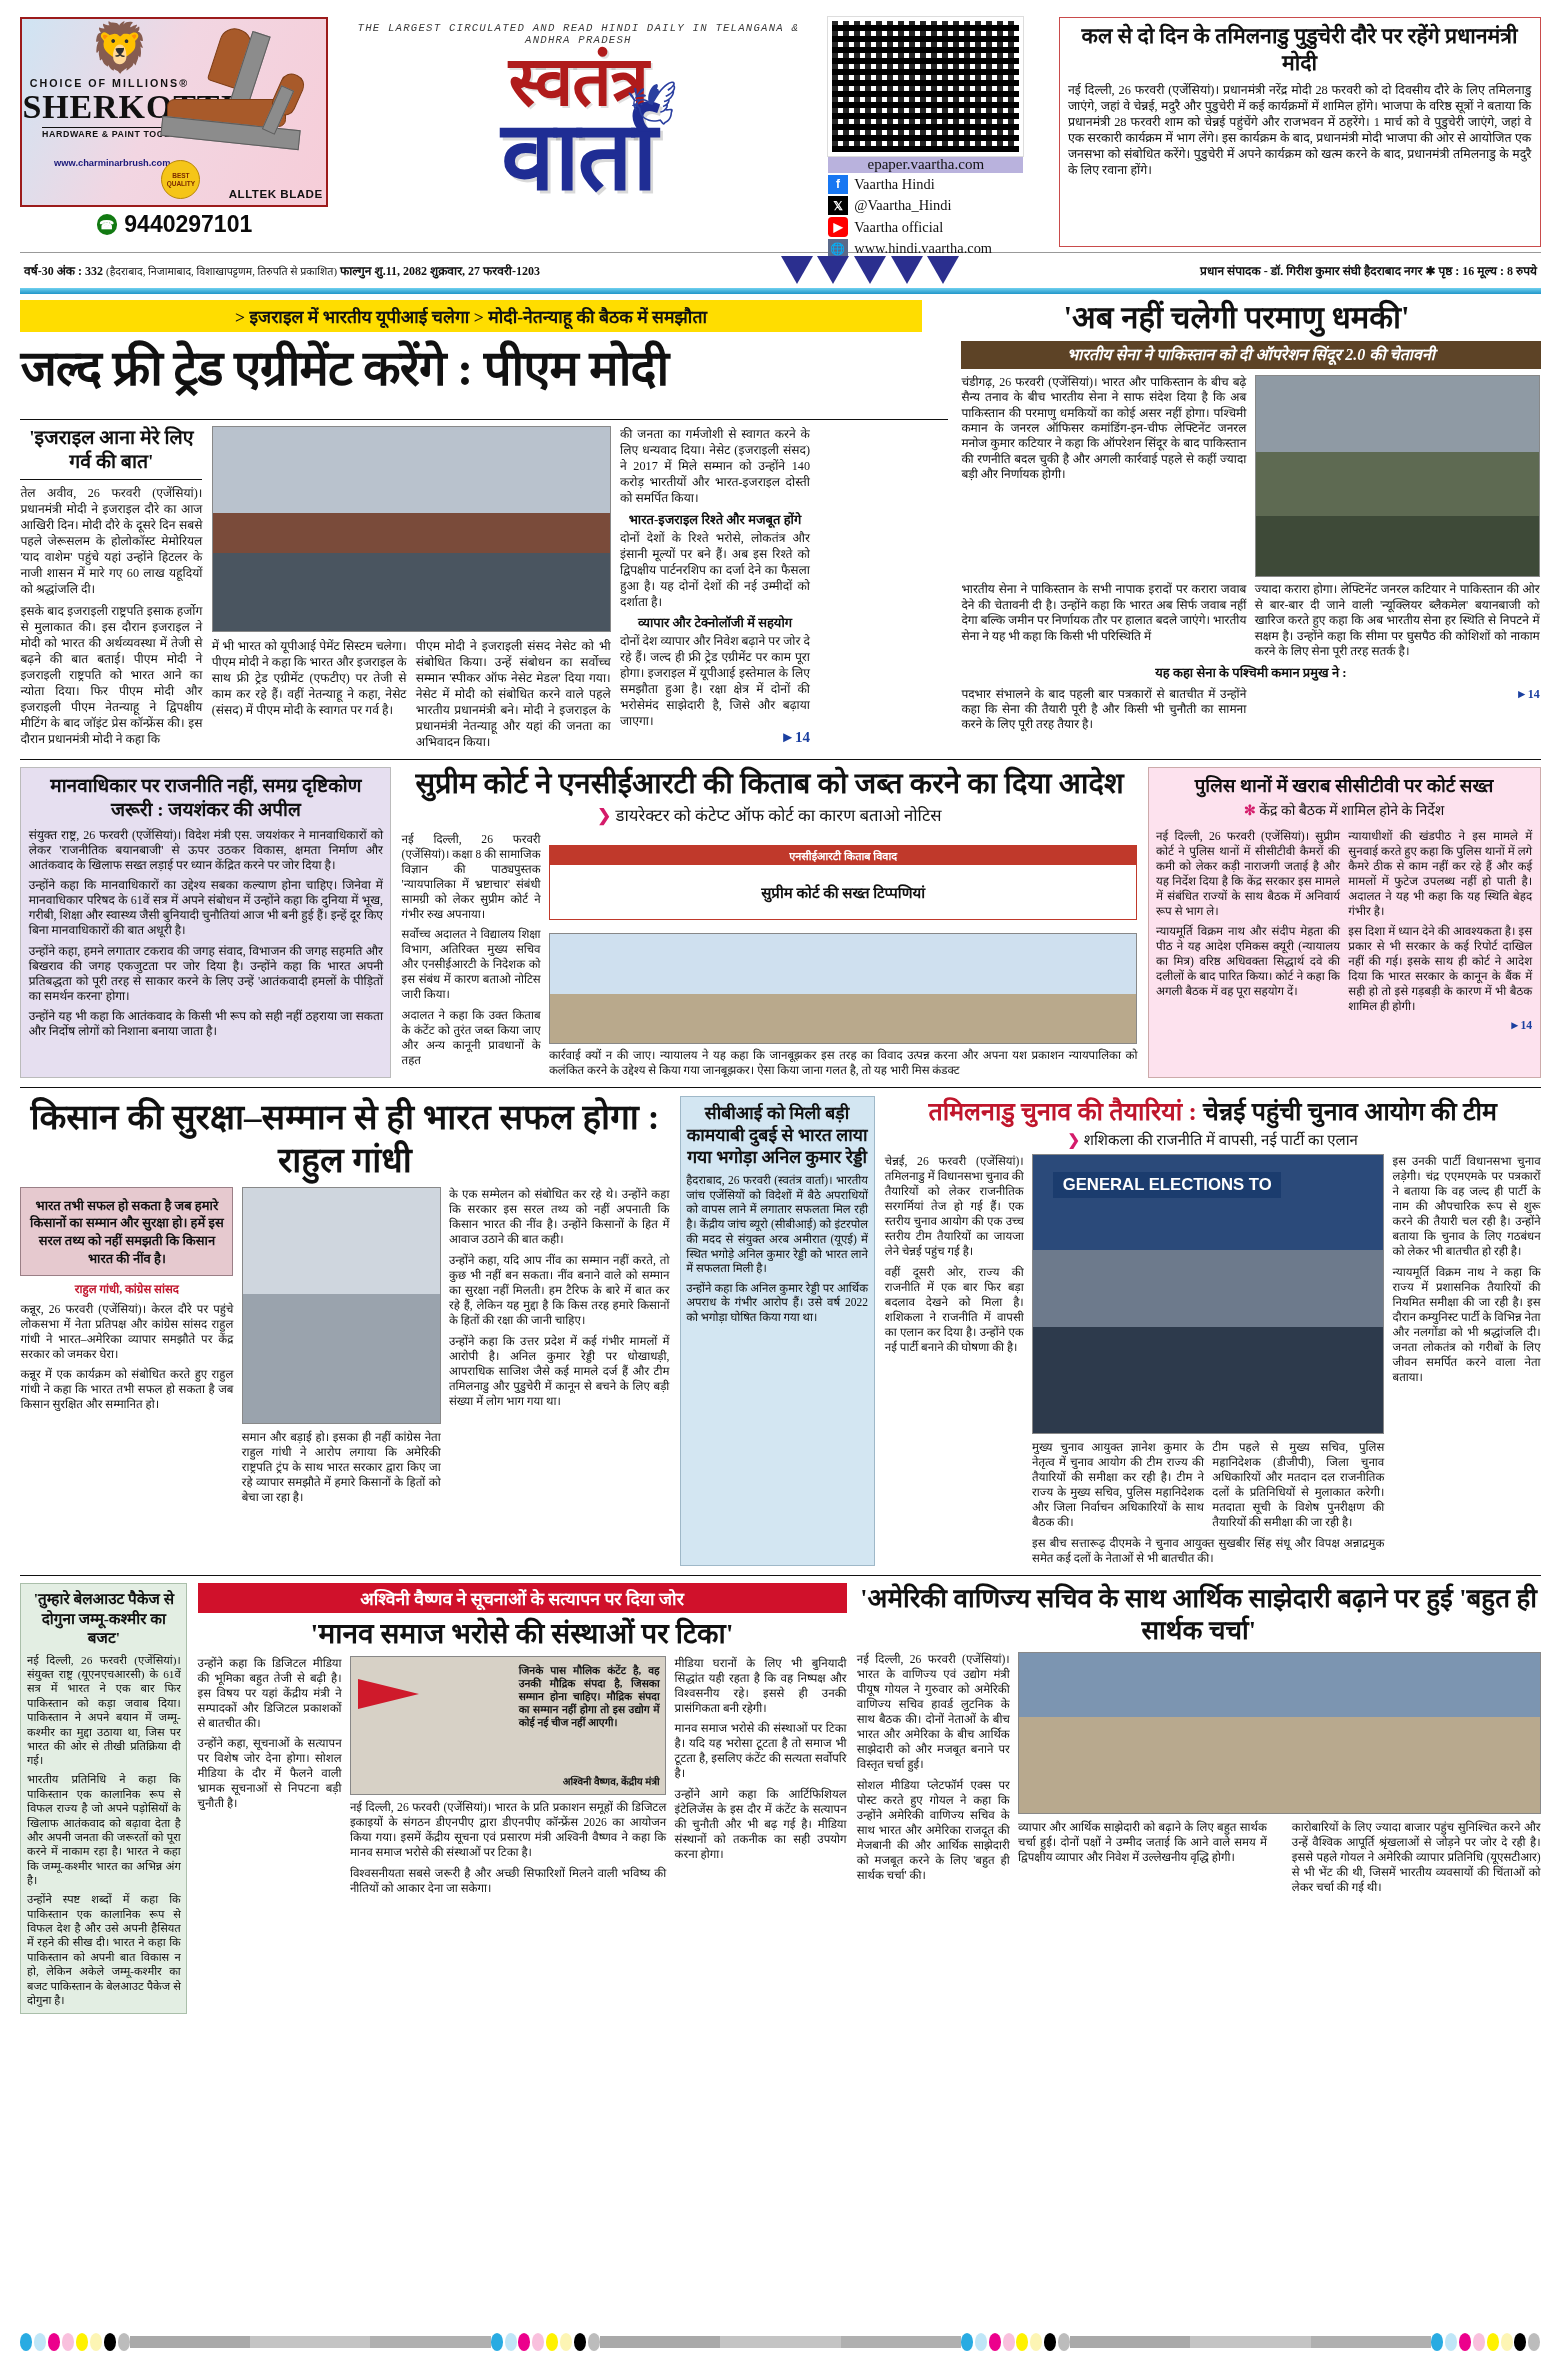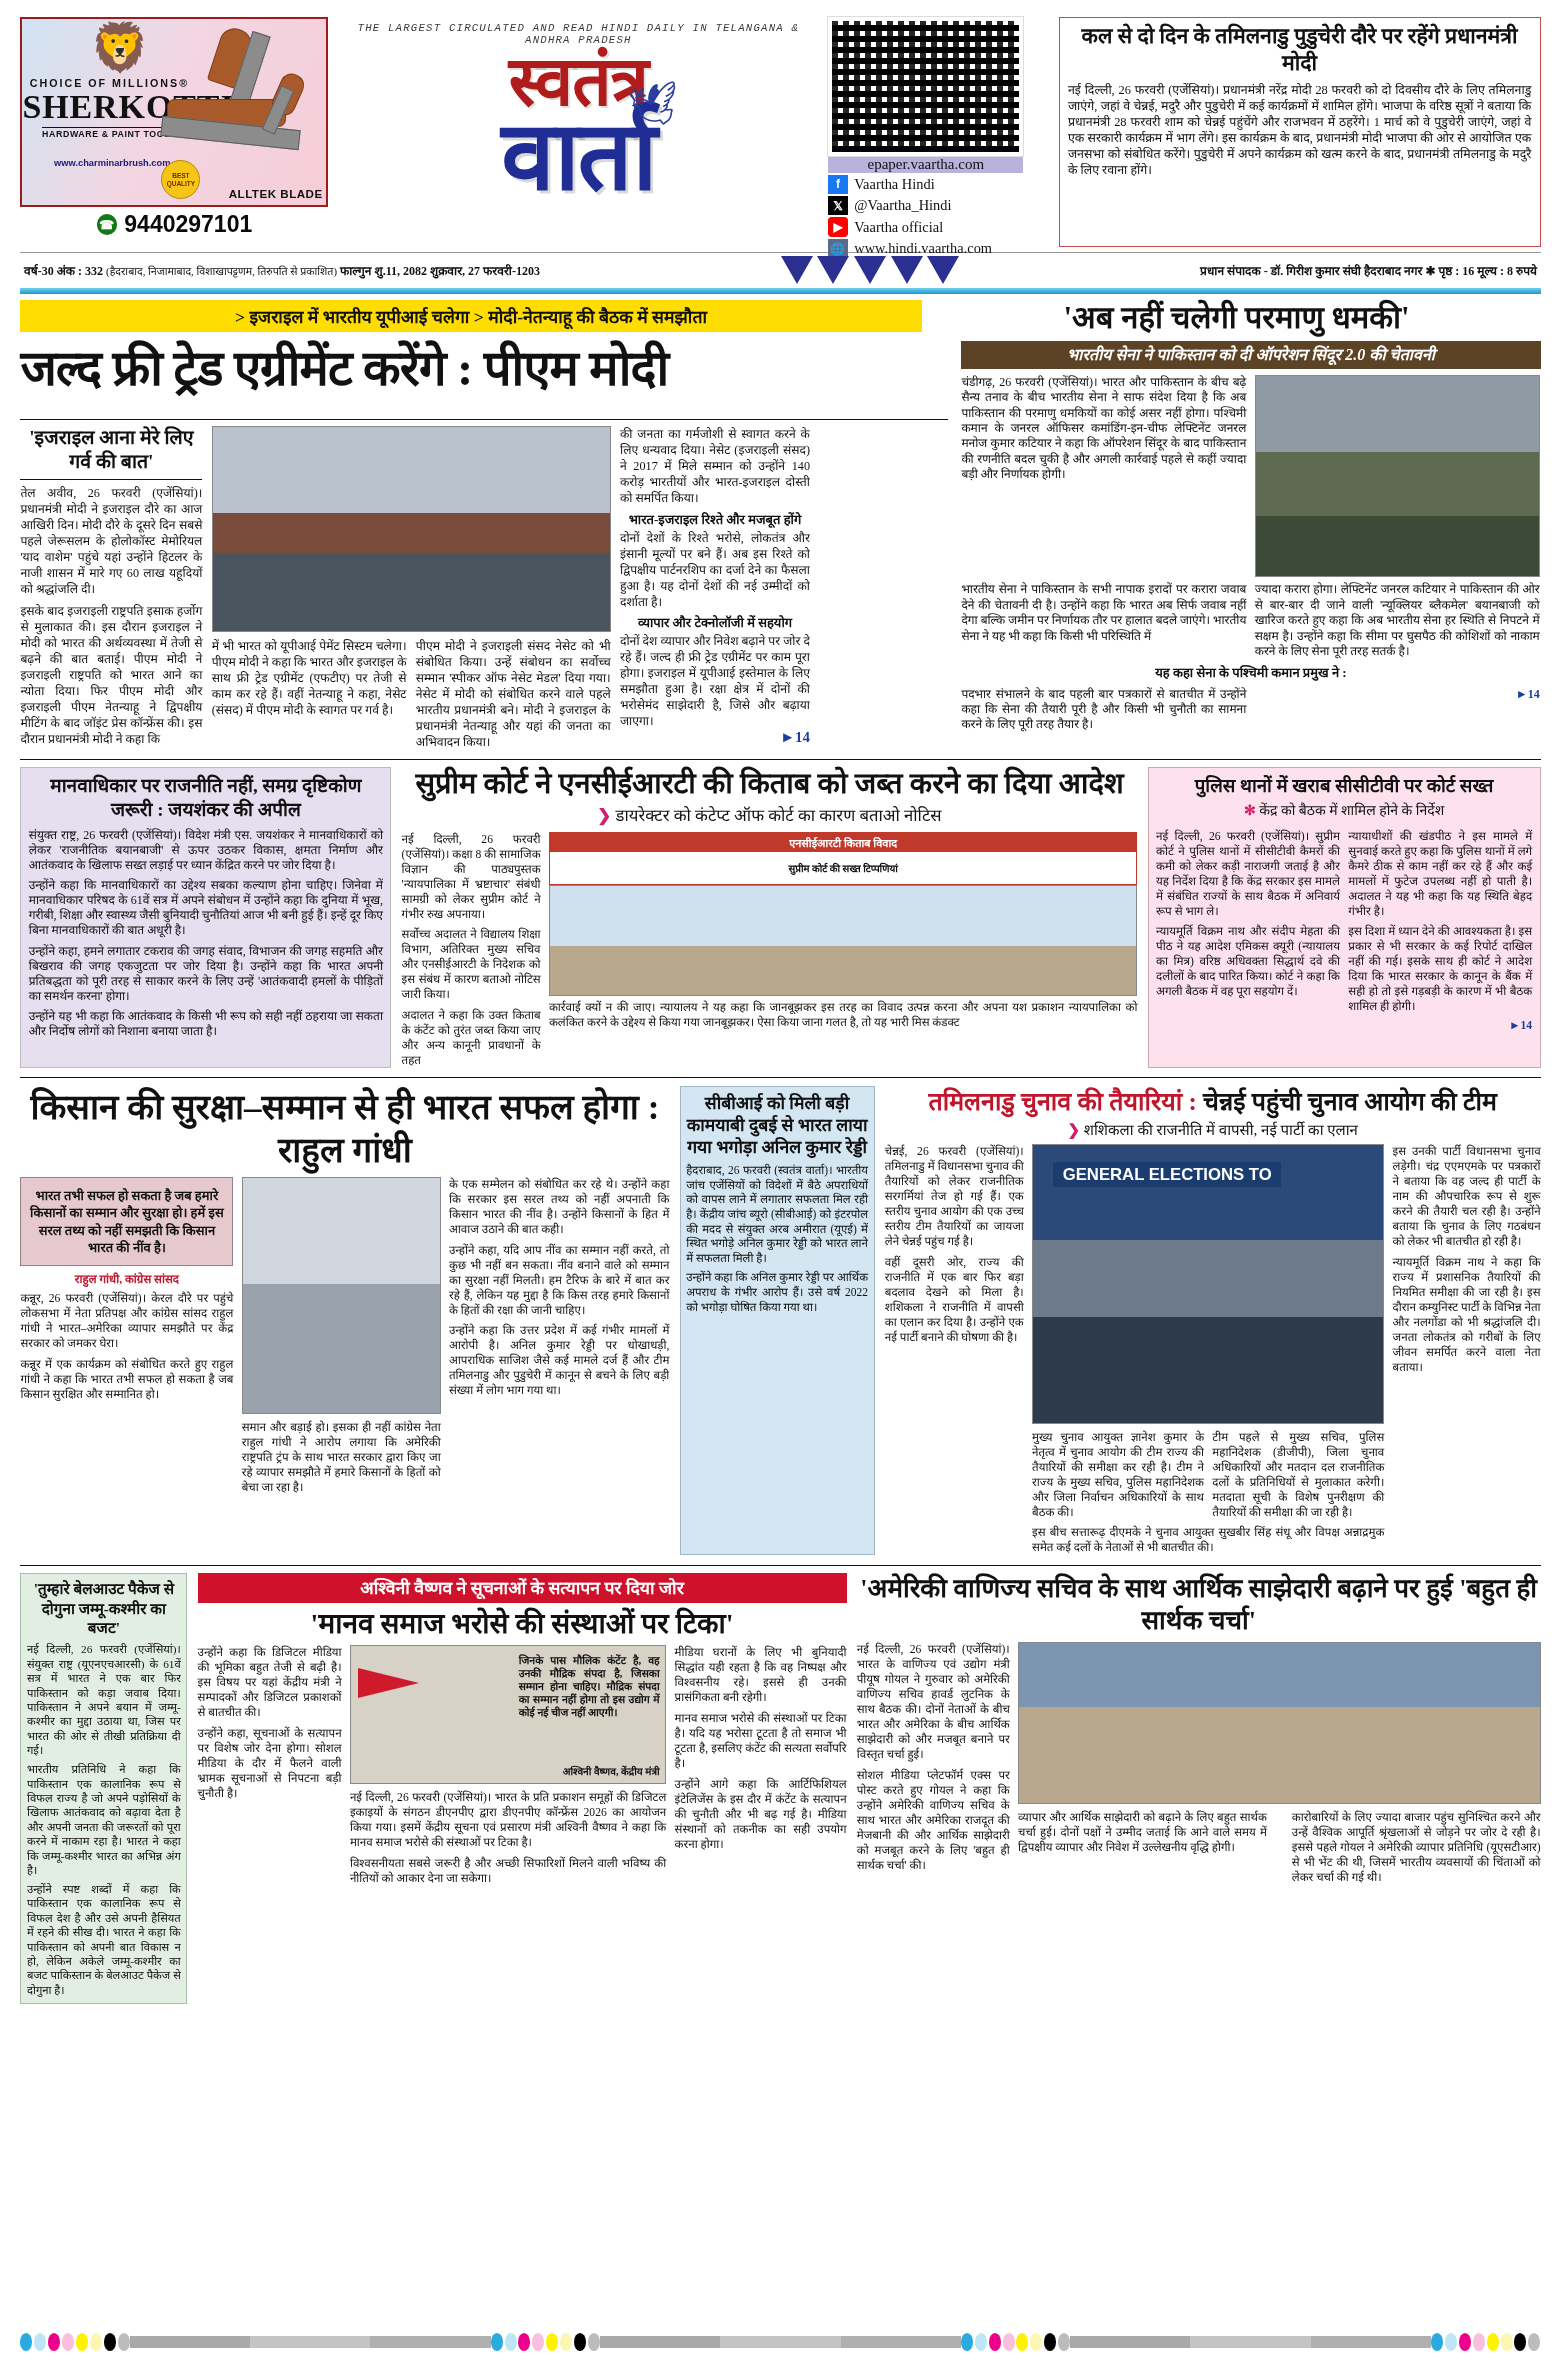--- a/index.html
+++ b/index.html
@@ -111,21 +111,21 @@
   .mv-box { width:371px; background:#e6dff0; border:0.9px solid #bbb; padding:5.6px 7.4px; }
   .mv-box h3 { font-size:19px; line-height:24px; text-align:center; font-weight:700; }
   .mv-box p { font-size:12px; line-height:15px; text-align:justify; margin-top:5.6px;}
   .sc-box { flex:1; }
   .sc-box h2 { font-size:29px; line-height:33px; font-weight:700; text-align:center;}
   .bullet-line { text-align:center; font-size:16.7px; margin-top:2.8px; }
   .bullet-line .chev { color:#d41b6a; font-weight:700;}
   .pink-box { width:393px; background:#fde2ee; border:0.9px solid #caa; padding:5.6px 7.4px;}
   .pink-box h3 { font-size:18.6px; line-height:23px; text-align:center; font-weight:700;}
   .pink-box p { font-size:11.7px; line-height:15px; text-align:justify; margin-top:4.6px;}
-  .inset { border:1.9px solid #c0392b; margin:0 0; }
+  .inset { border:1.9px solid #c0392b; margin:13px 0; }
   .inset .ihead { background:#c0392b; color:#fff; text-align:center; font-size:11px; font-weight:700; padding:1.9px;}
   .inset ul { list-style:none; padding:3.7px 5.6px; font-size:10.8px; line-height:13.5px;}
   .inset li { margin-bottom:2.8px; padding-left:11px; position:relative;}
   .inset li:before { content:"\25B8"; position:absolute; left:0; color:#c0392b;}
 
   
   .sec3 { display:flex; gap:10.2px; margin-top:9.3px; border-top:1.9px solid #111; padding-top:7.4px;}
   .rg-left { width:649px; }
   .rg-left h2 { font-size:35px; line-height:43px; font-weight:700; text-align:center;}
   .quote-card { background:#e6c9cf; border:0.9px solid #9a7f86; padding:8.3px; font-size:13px; line-height:17.6px; text-align:center; font-weight:600;}
@@ -319,21 +319,21 @@
       </div>
       <div class="cols2">
         <div style="width:139px">
           <p class="c">नई दिल्ली, 26 फरवरी (एजेंसियां)। कक्षा 8 की सामाजिक विज्ञान की पाठ्यपुस्तक 'न्यायपालिका में भ्रष्टाचार' संबंधी सामग्री को लेकर सुप्रीम कोर्ट ने गंभीर रुख अपनाया।</p>
           <p class="c" style="margin-top:5.6px">सर्वोच्च अदालत ने विद्यालय शिक्षा विभाग, अतिरिक्त मुख्य सचिव और एनसीईआरटी के निदेशक को इस संबंध में कारण बताओ नोटिस जारी किया।</p>
           <p class="c" style="margin-top:5.6px">अदालत ने कहा कि उक्त किताब के कंटेंट को तुरंत जब्त किया जाए और अन्य कानूनी प्रावधानों के तहत</p>
         </div>
         <div style="flex:1">
           <div class="inset">
             <div class="ihead">एनसीईआरटी किताब विवाद</div>
-            <div style="text-align:center;font-weight:700;font-size:10px;padding:9px 0">सुप्रीम कोर्ट की सख्त टिप्पणियां</div>
+            <div style="text-align:center;font-weight:700;font-size:15px;padding:17px 0">सुप्रीम कोर्ट की सख्त टिप्पणियां</div>
           </div>
           <div class="photo ph-sc"></div>
           <p class="c" style="margin-top:4.6px">कार्रवाई क्यों न की जाए। न्यायालय ने यह कहा कि जानबूझकर इस तरह का विवाद उत्पन्न करना और अपना यश प्रकाशन न्यायपालिका को कलंकित करने के उद्देश्य से किया गया जानबूझकर। ऐसा किया जाना गलत है, तो यह भारी मिस कंडक्ट</p>
         </div>
       </div>
     </div>
 
     <div class="pink-box">
       <h3>पुलिस थानों में खराब सीसीटीवी पर कोर्ट सख्त</h3>
       <div class="bullet-line" style="font-size:14px">

